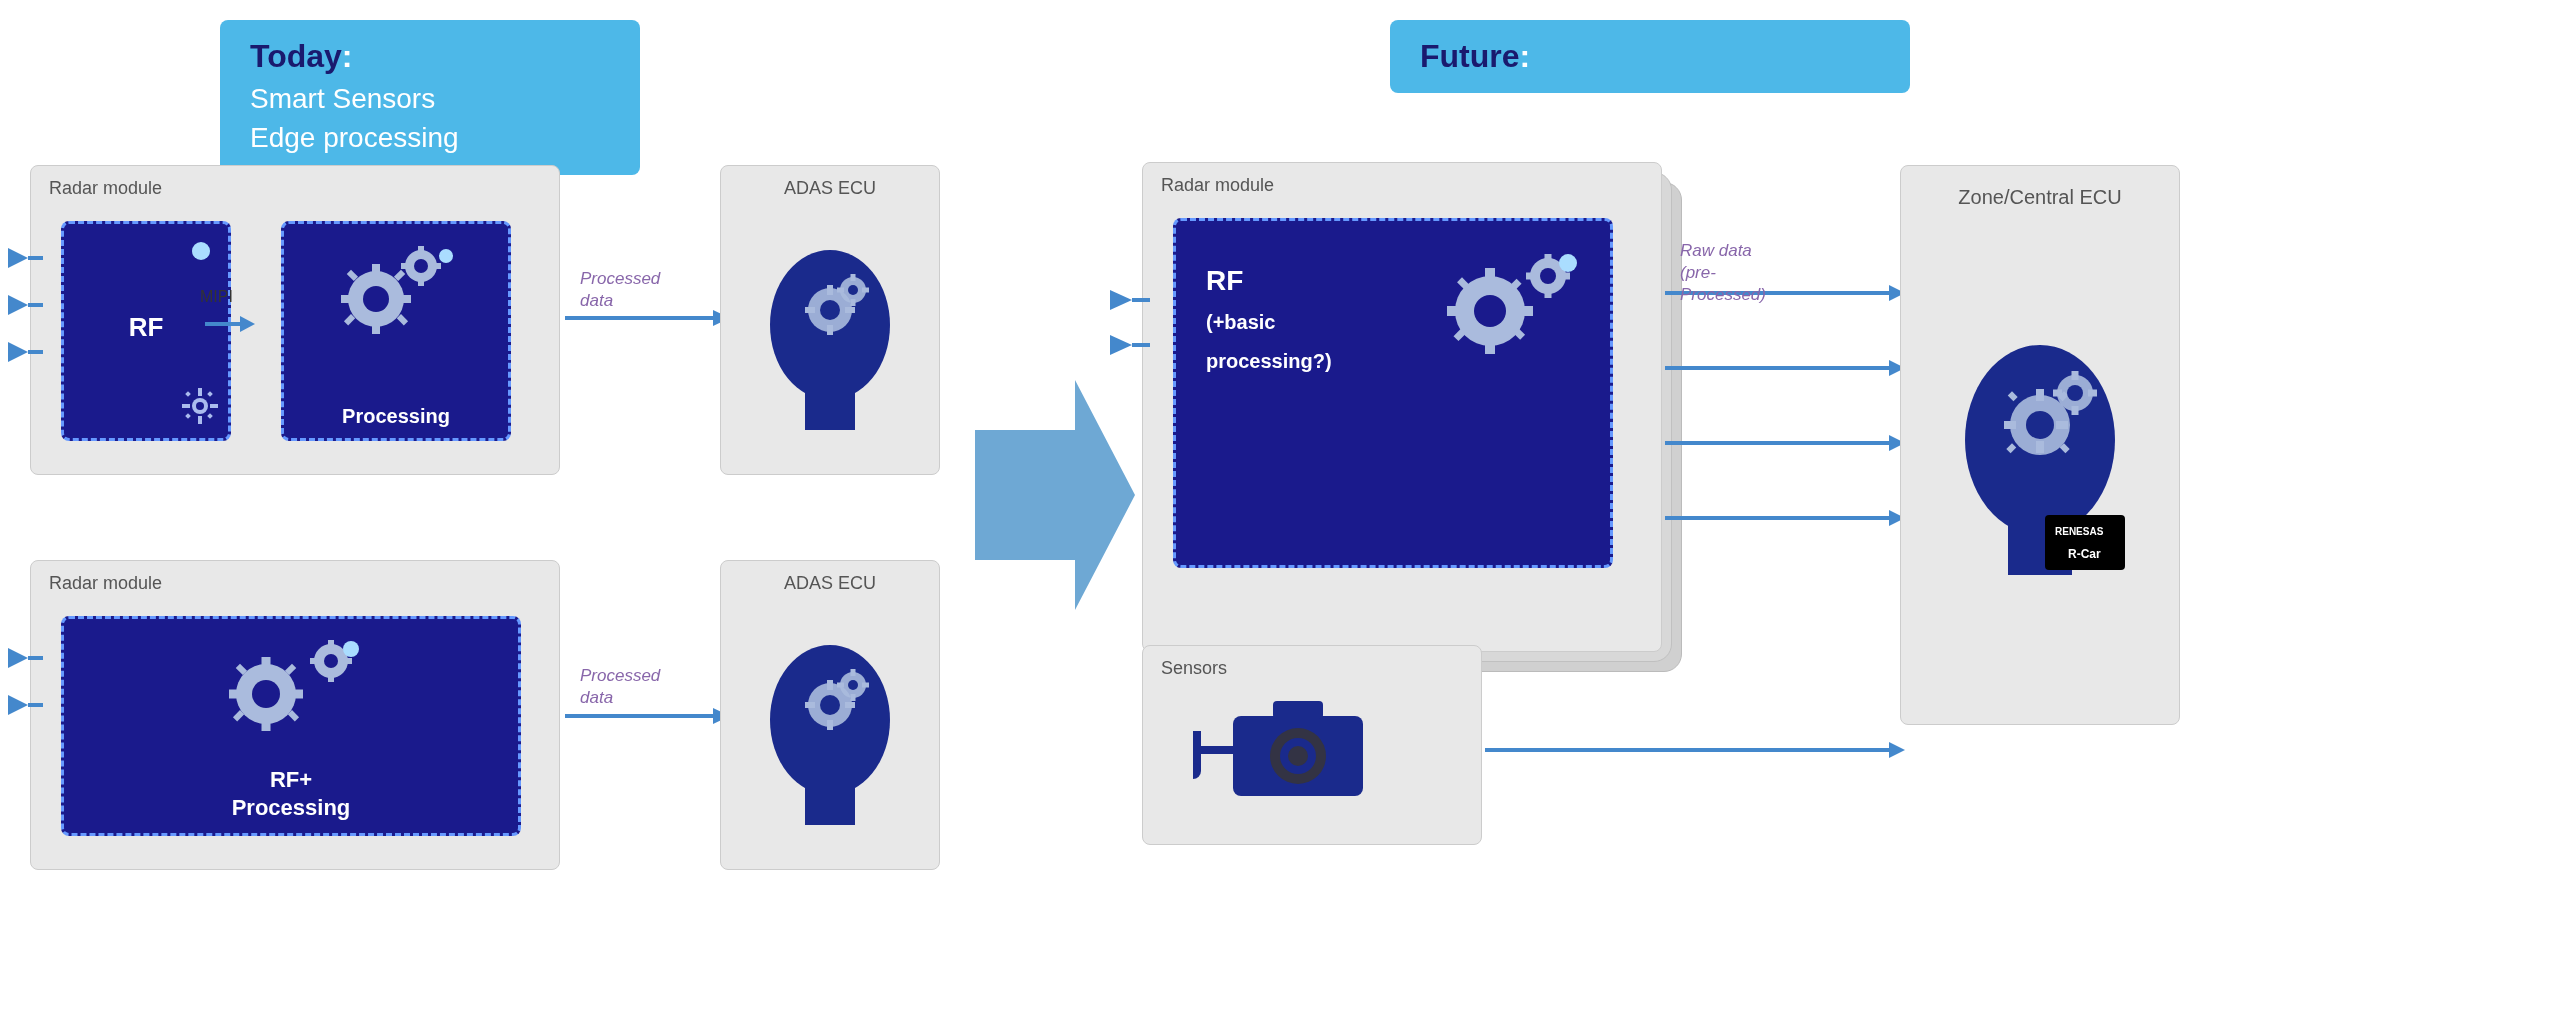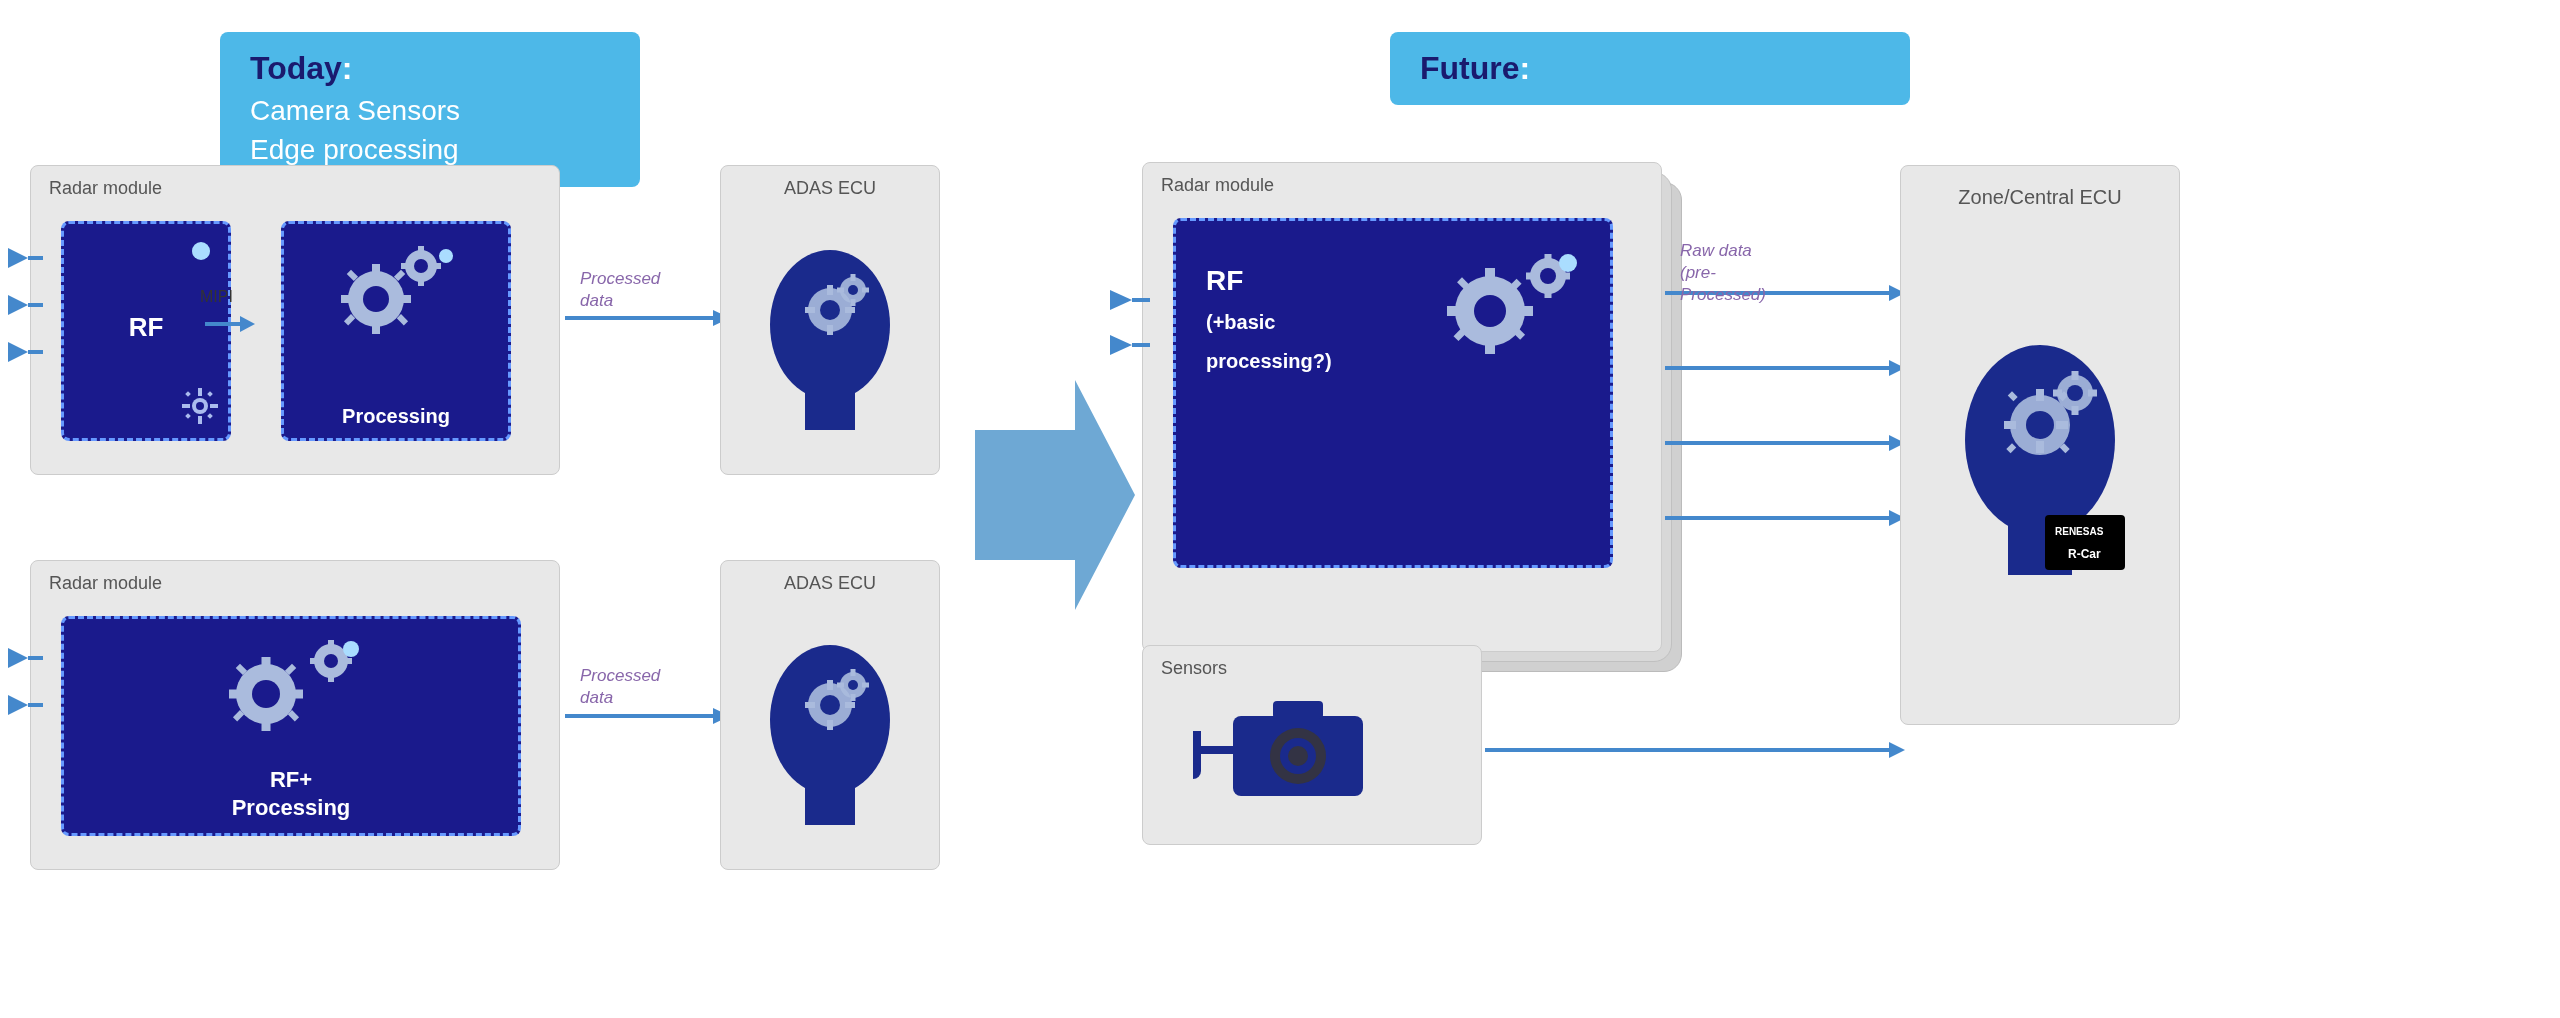--- a/index.html
+++ b/index.html
@@ -18,21 +18,20 @@
       position: relative;
       background: white;
     }
 
     
     .header-box {
       position: absolute;
       border-radius: 8px;
       padding: 18px 30px;
       color: white;
-      margin-top: 12px;
     }
     .header-box-today {
       background: #4db8e8;
       top: 20px;
       left: 220px;
       width: 420px;
     }
     .header-box-future {
       background: #4db8e8;
       top: 20px;
@@ -173,21 +172,21 @@
 </head>
 <body>
 
 <div class="diagram-container">
 
   <div class="header-box header-box-today">
     <div class="title">
       <span>Today</span>:
     </div>
     <div class="subtitle">
-      <span>Camera Sensors</span><br>
+      <span>Smart Sensors</span><br>
       <span>Edge processing</span>
     </div>
   </div>
 
   <div class="header-box header-box-future">
     <div class="title">
       <span>Future</span>:
     </div>
   </div>
 

